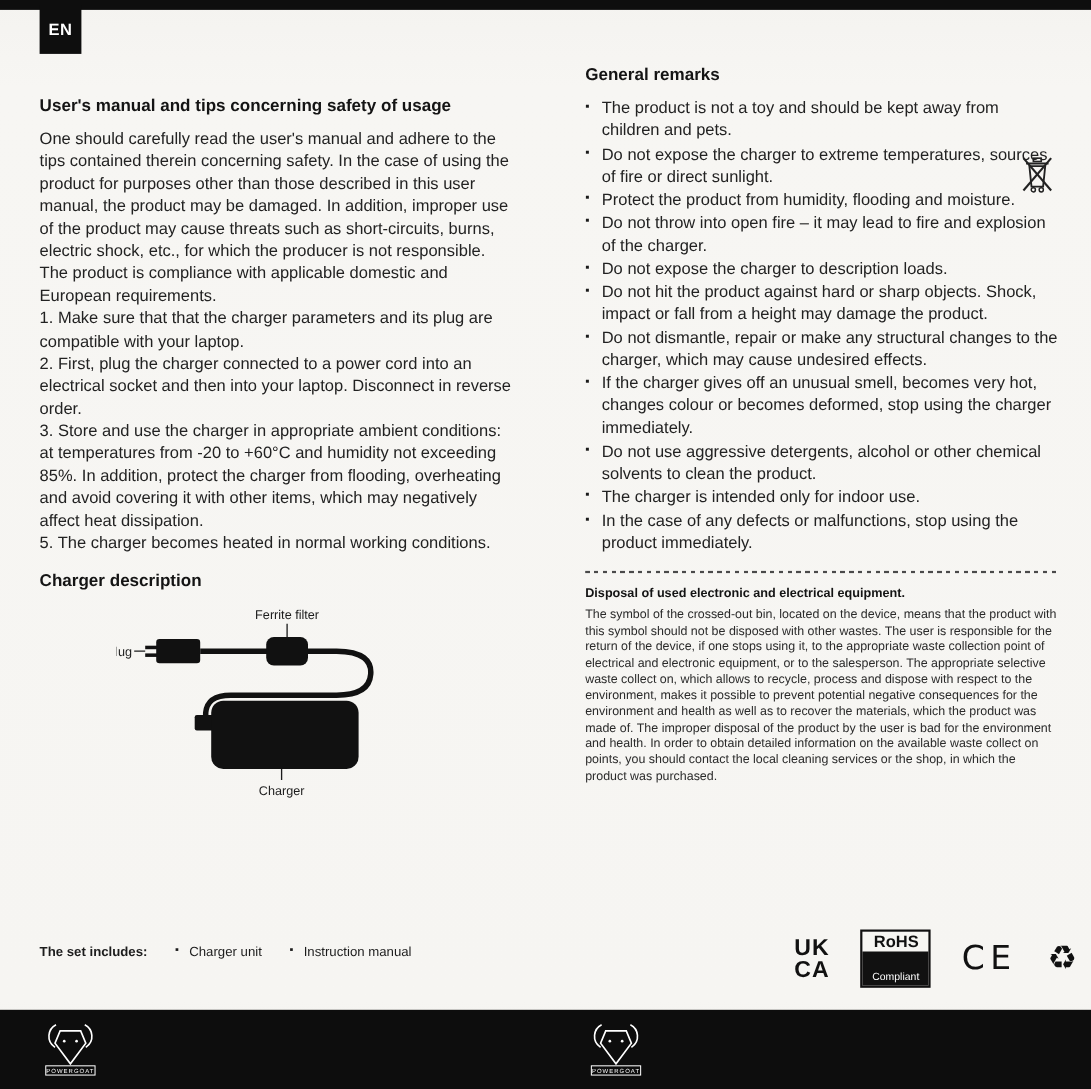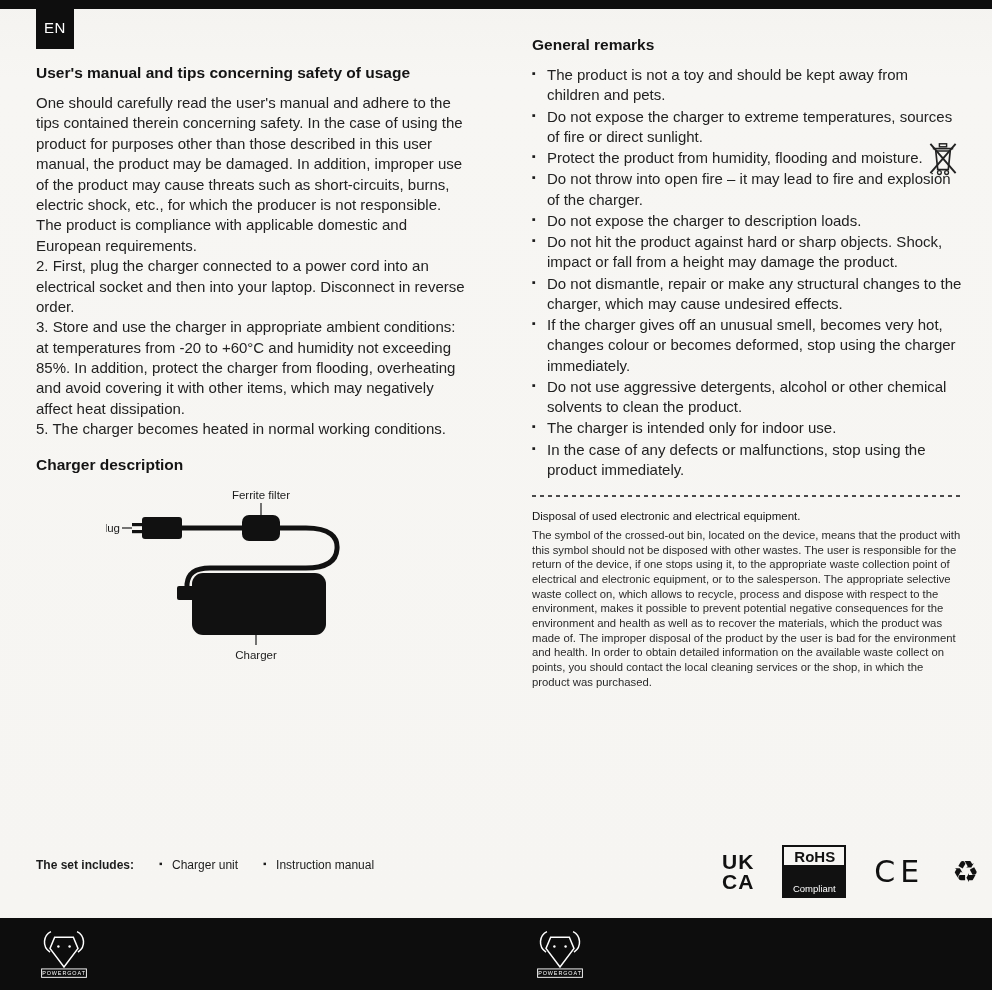--- a/index.html
+++ b/index.html
@@ -9,27 +9,27 @@
     background:#e9e8e5;
   }
   .page {
     position:relative; width:992px; height:990px;
     background:linear-gradient(180deg,#f4f3f0 0%, #f7f6f3 8%, #f6f5f2 92%, #efeeeb 100%);
     color:#1c1c1c; overflow:hidden;
   }
   .top-bar { position:absolute; top:0; left:0; width:100%; height:9px; background:#0e0e0e; }
   .lang-badge {
     position:absolute; top:5px; left:36px; width:38px; height:44px;
-    background:#0e0e0e; color:#fff; font-weight:normal; font-size:15px;
+    background:#0e0e0e; color:#fff; font-weight:bold; font-size:15px;
     display:flex; align-items:center; justify-content:center; letter-spacing:.5px;
   }
   .col-left  { position:absolute; left:36px;  top:64px; width:432px; }
   .col-right { position:absolute; left:532px; top:36px; width:430px; }
 
-  .h1 { font-size:15.5px; font-weight:bold; color:#141414; margin-bottom:11px; }
+  .h1 { font-size:15.5px; font-weight:bold; color:#141414; margin-bottom:11px;margin-top:24px; }
   .body-text { font-size:15px; line-height:1.36; color:#222; }
   .mt { margin-top:16px; }
 
   ul.plain { list-style:none; }
   ul.steps li { font-size:15px; line-height:1.36; color:#222; }
 
   ul.bullets li {
     position:relative; padding-left:15px;
     font-size:15px; line-height:1.35; color:#222; margin-bottom:1px;
   }
@@ -44,21 +44,21 @@
     display:flex; align-items:baseline; gap:25px; font-size:12px;
   }
   .set-includes .lbl { font-weight:bold; }
   .set-includes .itm { position:relative; padding-left:13px; }
   .set-includes .itm::before { content:"▪"; position:absolute; left:0; top:0; font-size:10px; }
 
   .dashed-divider {
     margin-top:15px; height:2px; width:100%;
     background:repeating-linear-gradient(90deg,#4a4a4a 0 4px, transparent 4px 8px);
   }
-  .disposal-heading { margin-top:13px; font-size:11.5px; font-weight:normal; color:#141414; }
+  .disposal-heading { margin-top:13px; font-size:11.5px; font-weight:bold; color:#141414; }
   .disposal-body { margin-top:6px; font-size:11.3px; line-height:1.3; color:#2a2a2a; }
 
   .small-bin { position:absolute; left:928px; top:142px; }
 
   .marks-row {
     position:absolute; left:702px; top:845px;
     display:flex; align-items:center; gap:28px;margin-left:20px;
   }
   .ukca { font-weight:bold; font-size:21px; line-height:.92; letter-spacing:1px; color:#111; }
   .rohs-box { width:64px; border:2px solid #111; text-align:center; background:#f7f6f3; }
@@ -80,20 +80,21 @@
 <div class="page">
 
   <div class="top-bar"></div>
   <div class="lang-badge">EN</div>
 
   <div class="col-left">
     <div class="h1">User's manual and tips concerning safety of usage</div>
     <p class="body-text">One should carefully read the user's manual and adhere to the tips contained therein concerning safety. In the case of using the product for purposes other than those described in this user manual, the product may be damaged. In addition, improper use of the product may cause threats such as short-circuits, burns, electric shock, etc., for which the producer is not responsible. The product is compliance with applicable domestic and European requirements.</p>
 
     <ul class="plain steps">
+      <li>1. Make sure that that the charger parameters and its plug are compatible with your laptop.</li>
       <li>2. First, plug the charger connected to a power cord into an electrical socket and then into your laptop. Disconnect in reverse order.</li>
       <li>3. Store and use the charger in appropriate ambient conditions: at temperatures from -20 to +60°C and humidity not exceeding 85%. In addition, protect the charger from flooding, overheating and avoid covering it with other items, which may negatively affect heat dissipation.</li>
       <li>5. The charger becomes heated in normal working conditions.</li>
     </ul>
 
     <div class="h1 mt">Charger description</div>
 
     <div class="diagram-wrap">
       <svg width="310" height="182" viewBox="0 0 310 182">
 

